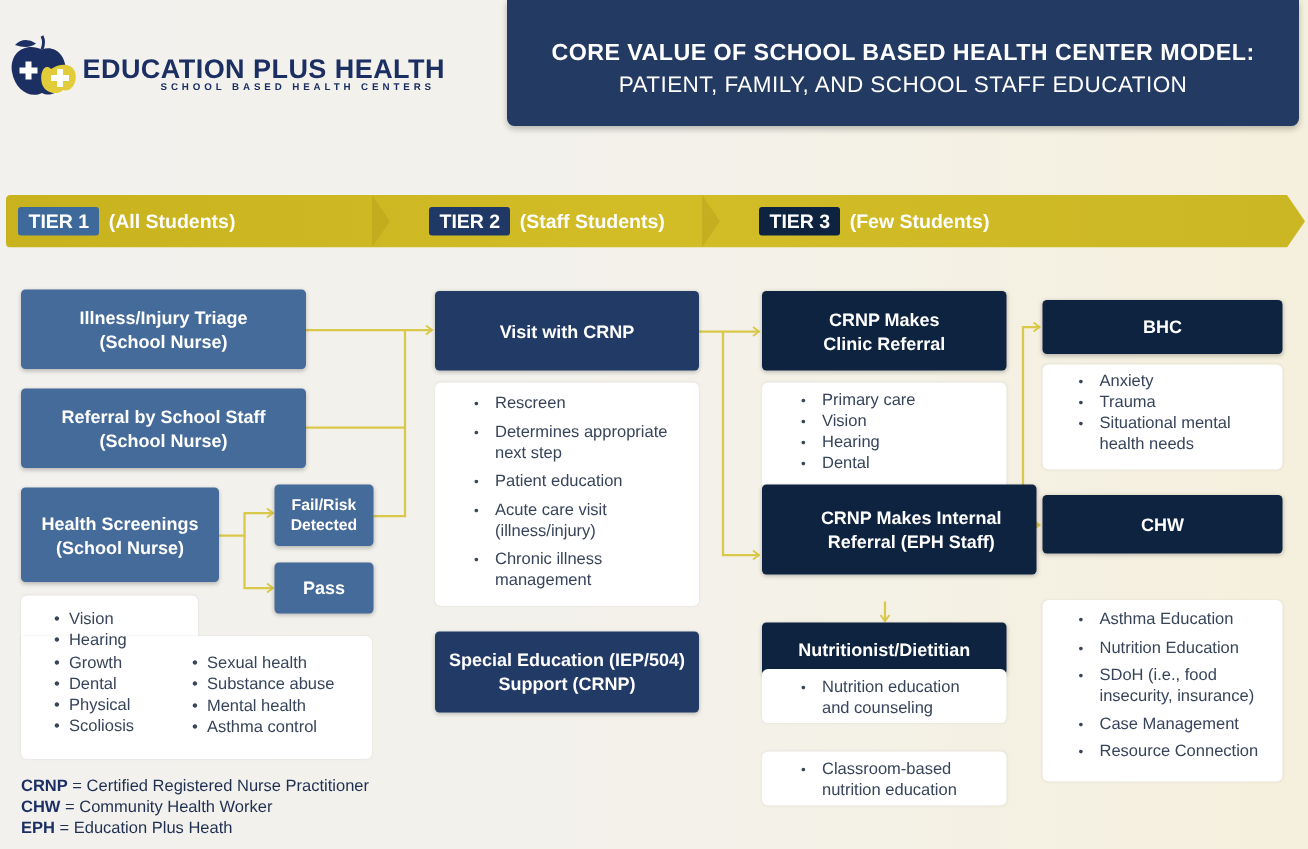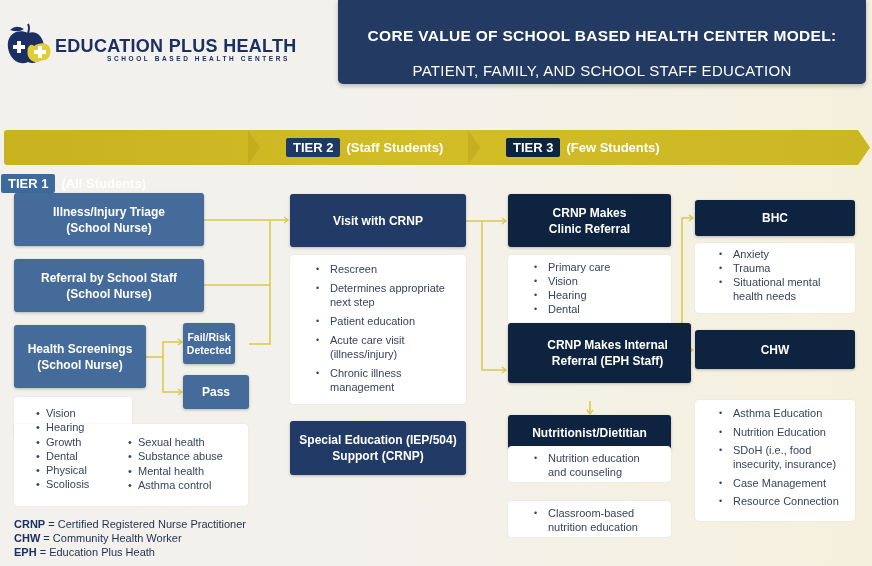--- a/index.html
+++ b/index.html
@@ -14,21 +14,21 @@
   .logo-title { left: 55px; top: 36px; font-size: 18px; font-weight: bold; color: #1c2f63; letter-spacing: 0.3px; white-space: nowrap; }
   .logo-sub { left: 107px; top: 55px; font-size: 6.5px; font-weight: bold; color: #1c2f63; letter-spacing: 2.6px; white-space: nowrap; }
   
   .banner {
     left: 338px; top: 0; width: 528px; height: 84px;
     background: #233a63; border-radius: 0 0 5px 5px;
     color: #fff; text-align: center; padding-top: 27px;
     box-shadow: 0 2px 4px rgba(0,0,0,0.25);
   }
   .banner .l1 { font-size: 15.5px; font-weight: bold; letter-spacing: 0.3px; }
-  .banner .l2 { font-size: 15px; letter-spacing: 0.3px; margin-top: 17px; }
+  .banner .l2 { font-size: 15px; letter-spacing: 0.3px; margin-top: 3px; }
   
   .ribbon { left: 4px; top: 130px; width: 866px; height: 35px; }
   .tier { top: 138px; height: 19px; display: flex; align-items: center; gap: 6px; white-space: nowrap; }
   .tier-badge { color: #fff; font-weight: bold; font-size: 13px; padding: 2px 7px; border-radius: 2px; height: 19px; line-height: 15px; }
   .tier-text { color: #fff; font-weight: bold; font-size: 13px; }
   
   .box {
     color: #fff; font-weight: bold; font-size: 12px; text-align: center;
     display: flex; align-items: center; justify-content: center; line-height: 16px;
     border-radius: 3px; box-shadow: 0 1px 3px rgba(0,0,0,0.25);
@@ -73,21 +73,21 @@
     <linearGradient id="rg" x1="0" x2="1">
       <stop offset="0" stop-color="#c8b31f"></stop>
         <stop offset="0.5" stop-color="#d2bd27"></stop>
         <stop offset="1" stop-color="#cbb724"></stop>
     </linearGradient>
   </defs>
   <path d="M3 0 H854 L866 17.5 L854 35 H3 Q0 35 0 32 V3 Q0 0 3 0Z" fill="url(#rg)"></path>
   <path d="M244 0 L256 17.5 L244 35" fill="#b9a41c" opacity="0.55"></path>
   <path d="M464 0 L476 17.5 L464 35" fill="#b9a41c" opacity="0.55"></path>
 </svg>
-<div class="abs tier" style="left:1px;margin-top:36px;">
+<div class="abs tier" style="left:12px;">
   <span class="tier-badge" style="background:#3e6a9b;">TIER 1</span>
   <span class="tier-text">(All Students)</span>
 </div>
 <div class="abs tier" style="left:286px;">
   <span class="tier-badge" style="background:#1f3865;">TIER 2</span>
   <span class="tier-text">(Staff Students)</span>
 </div>
 <div class="abs tier" style="left:506px;">
   <span class="tier-badge" style="background:#0e2340;">TIER 3</span>
   <span class="tier-text">(Few Students)</span>
@@ -129,21 +129,21 @@
       <div>Referral by School Staff</div>
       <div>(School Nurse)</div>
     </div>
 </div>
 <div class="abs box t1" style="left:14px;top:325px;width:132px;height:63px;">
   <div>
       <div>Health Screenings</div>
       <div>(School Nurse)</div>
     </div>
 </div>
-<div class="abs box t1" style="left:183px;top:323px;width:52px;height:41px;font-size:10.5px;line-height:13px;">
+<div class="abs box t1" style="left:183px;top:323px;width:66px;height:41px;font-size:10.5px;line-height:13px;">
   <div>
       <div>Fail/Risk</div>
       <div>Detected</div>
     </div>
 </div>
 <div class="abs box t1" style="left:183px;top:375px;width:66px;height:34px;">
   <span>Pass</span>
 </div>
 
 <div class="abs card" style="left:14px;top:397px;width:118px;height:40px;border-radius:4px 4px 0 0;"></div>

